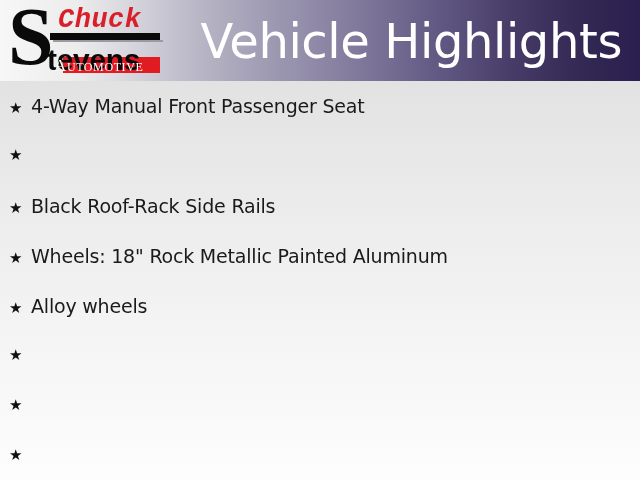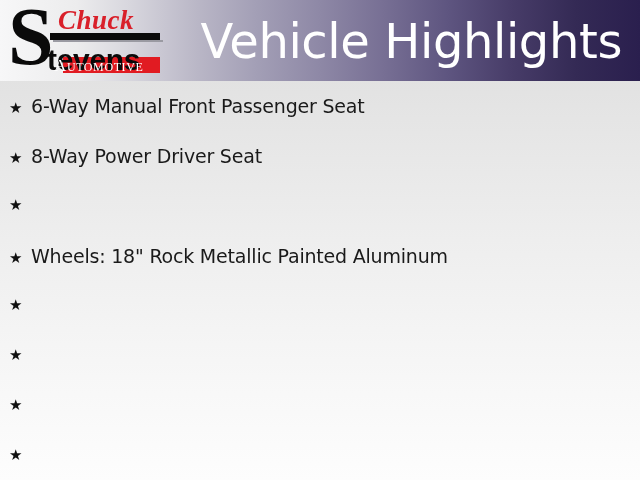--- a/index.html
+++ b/index.html
@@ -73,21 +73,21 @@
     font-weight: 700;
     font-size: 82px;
     line-height: 82px;
     color: #0a0a0a;
     z-index: 4;
   }
   #logo-chuck {
     position: absolute;
     left: 52px;
     top: 4px;
-    font-family: Liberation Serif, serif;
+    font-family: Liberation Mono, monospace;
     font-style: italic;
     font-weight: 700;
     font-size: 27px;
     line-height: 27px;
     color: #d9202a;
     letter-spacing: 0.5px;
     z-index: 3;
   }
   #logo-blackbar {
     position: absolute;
@@ -193,35 +193,36 @@
       <span id="logo-redbar"></span>
       <span id="logo-automotive">Automotive</span>
     </div>
 
     <div id="header-title">Vehicle Highlights</div>
   </div>
 
   <ul id="highlights-list">
     <li class="highlight-row">
       <span class="highlight-star">★</span>
-      <span class="highlight-text">6-Way Manual Front Passenger Seat</span>
-    </li>
-    <li class="highlight-row">
-      <span class="highlight-star">★</span>
-      <span class="highlight-text">8-Way Power Driver Seat</span>
-    </li>
-    <li class="highlight-row">
-      <span class="highlight-star">★</span>
+      <span class="highlight-text">4-Way Manual Front Passenger Seat</span>
+    </li>
+    <li class="highlight-row">
+      <span class="highlight-star">★</span>
+    </li>
+    <li class="highlight-row">
+      <span class="highlight-star">★</span>
+      <span class="highlight-text">Black Roof-Rack Side Rails</span>
     </li>
     <li class="highlight-row">
       <span class="highlight-star">★</span>
       <span class="highlight-text">Wheels: 18" Rock Metallic Painted Aluminum</span>
     </li>
     <li class="highlight-row">
       <span class="highlight-star">★</span>
+      <span class="highlight-text">Alloy wheels</span>
     </li>
     <li class="highlight-row">
       <span class="highlight-star">★</span>
     </li>
     <li class="highlight-row">
       <span class="highlight-star">★</span>
     </li>
     <li class="highlight-row">
       <span class="highlight-star">★</span>
     </li>

